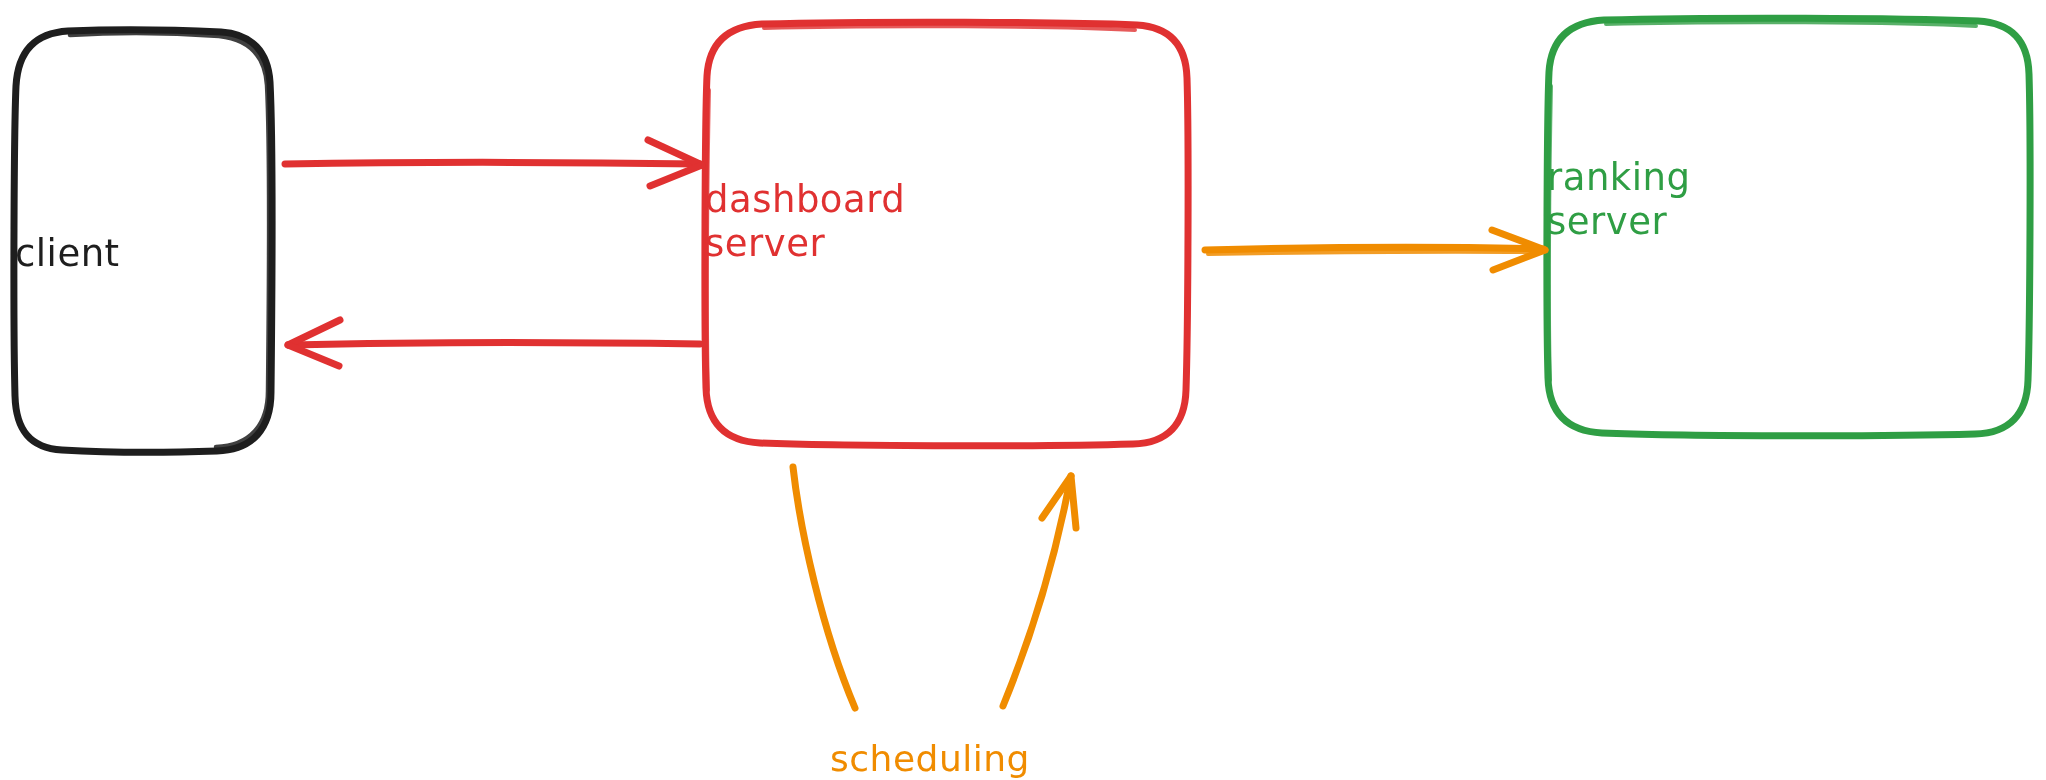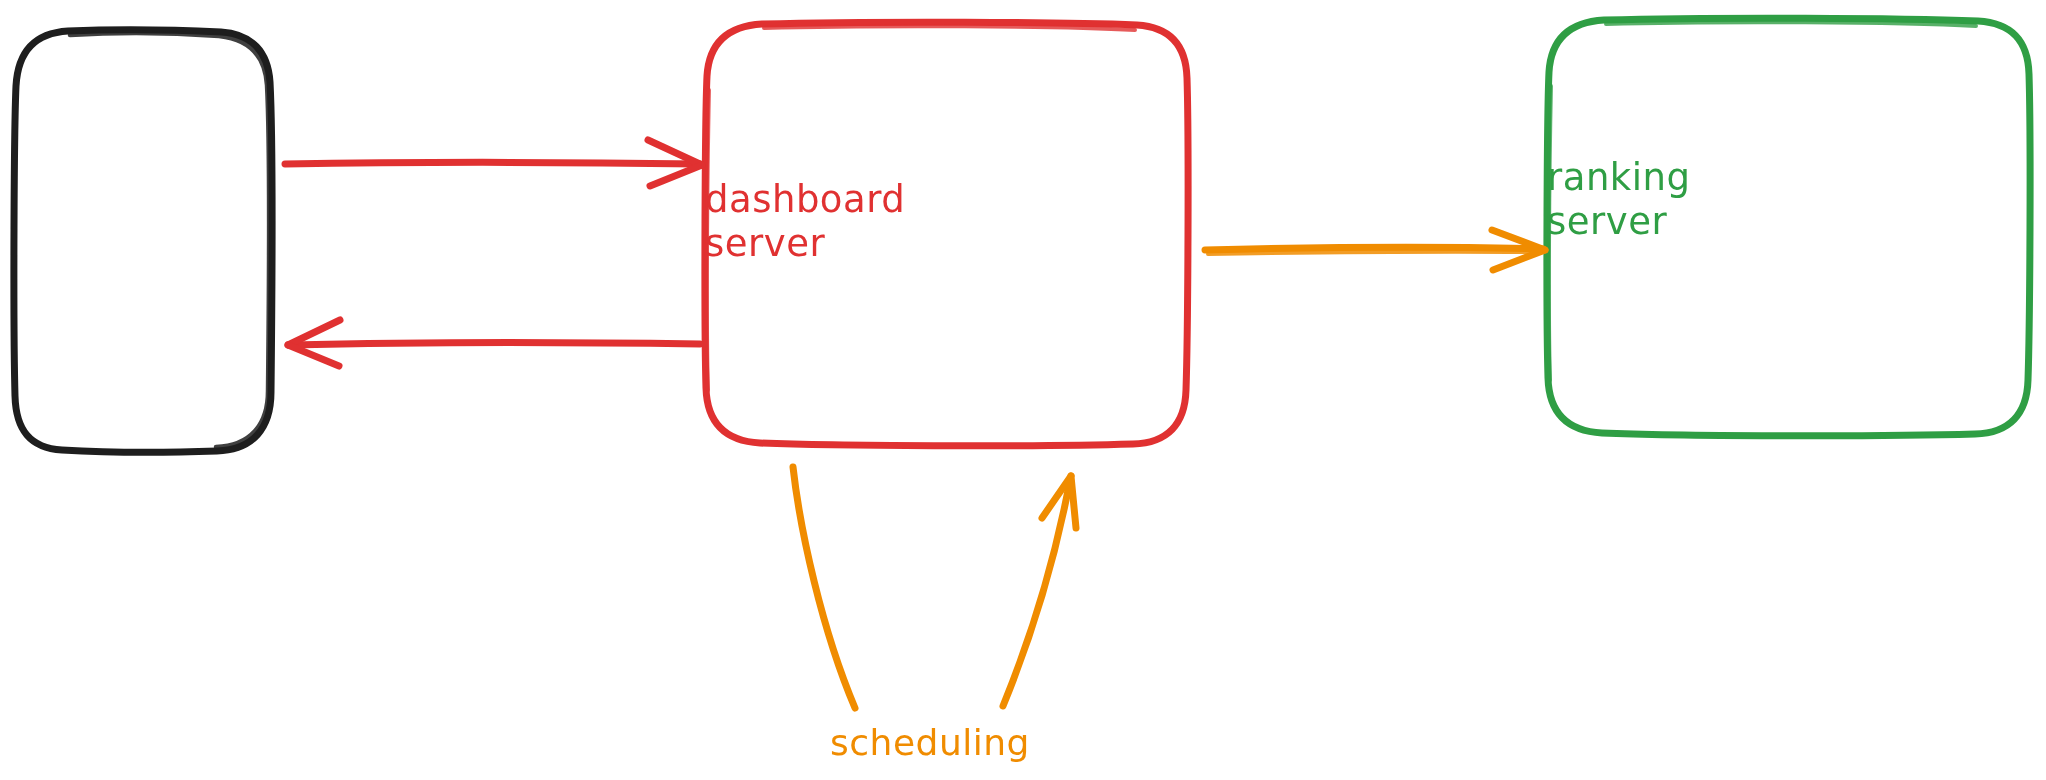--- a/index.html
+++ b/index.html
@@ -42,21 +42,21 @@
     font-family: "DejaVu Sans", sans-serif;
     font-size: 36px;
     line-height: 1.15;
     letter-spacing: 0.5px;
     white-space: pre;
     user-select: none;
   }
   .label-client   { color: #1e1e1e; }
   .label-dash     { color: #e03131; }
   .label-rank     { color: #2f9e44; }
-  .label-sched    { color: #f08c00; }
+  .label-sched    { color: #f08c00; margin-top: 16px; }
 </style>
 </head>
 <body>
 
 <div id="diagram-root">
 
   <svg class="canvas" viewBox="0 0 2046 780" aria-hidden="true">
 
     <g>
       <path d="M 68 31 C 120 29 178 30 221 32 C 252 34 268 52 270 82
@@ -106,20 +106,21 @@
 
     <g>
       <path d="M 793 467 C 800 530 822 630 855 708" fill="none" stroke="#f08c00" stroke-width="7" stroke-linecap="round"></path>
       <path d="M 1003 706 C 1030 640 1055 560 1070 480" fill="none" stroke="#f08c00" stroke-width="7" stroke-linecap="round"></path>
       <path d="M 1042 518 L 1071 476" fill="none" stroke="#f08c00" stroke-width="7" stroke-linecap="round"></path>
       <path d="M 1076 528 L 1071 476" fill="none" stroke="#f08c00" stroke-width="7" stroke-linecap="round"></path>
     </g>
 
   </svg>
 
+  <div class="node-label label-client" style="left:15px; top:232px; width:257px;">client</div>
 
   <div class="node-label label-dash" style="left:705px; top:178px; width:483px;"><span>dashboard</span><br><span>server</span></div>
 
   <div class="node-label label-rank" style="left:1547px; top:156px; width:483px;"><span>ranking</span><br><span>server</span></div>
 
   <div class="edge-label label-sched" style="left:770px; top:722px; width:320px;">scheduling</div>
 
 </div>
 
 </body></html>

